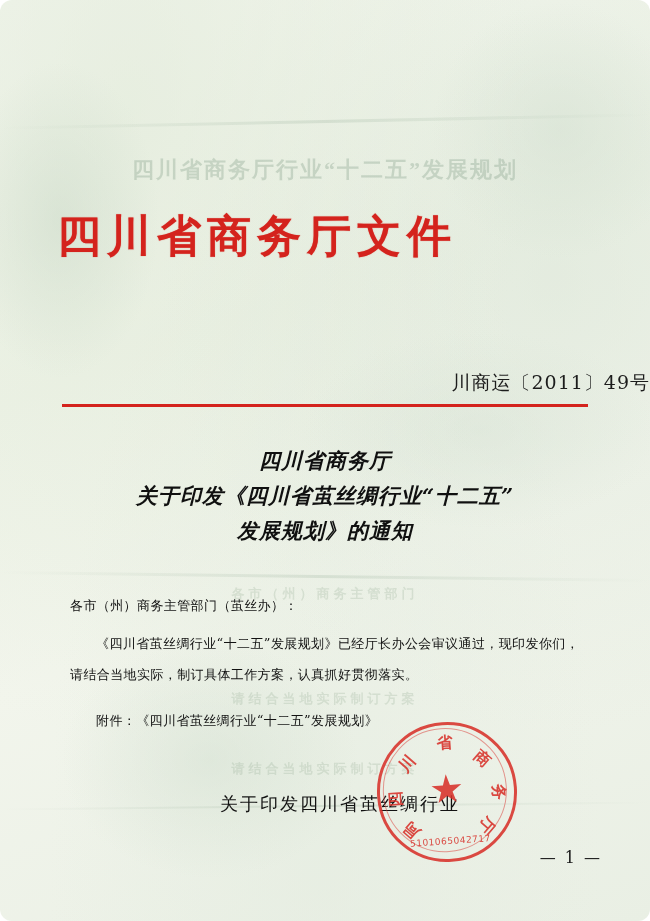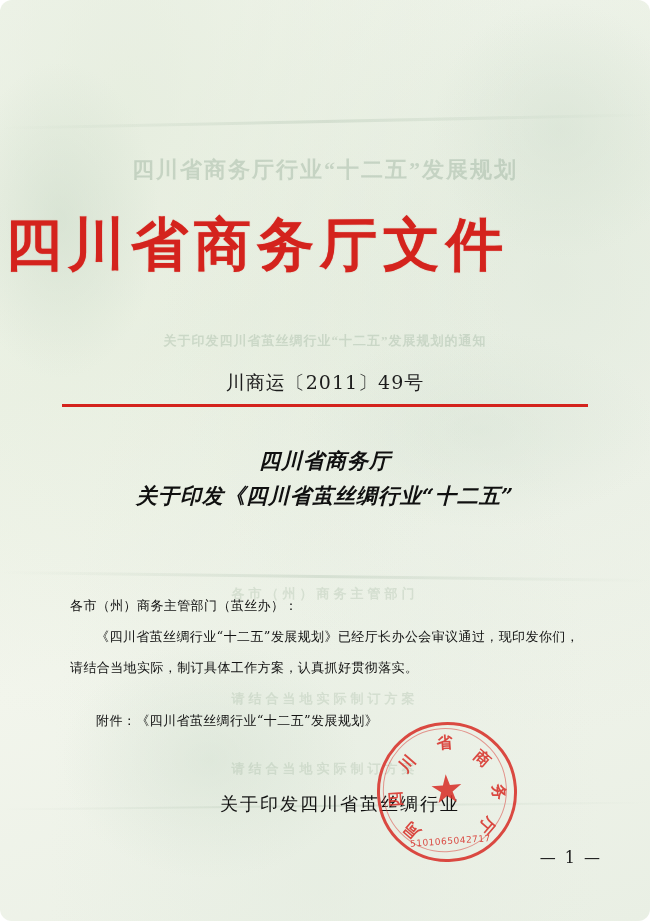--- a/index.html
+++ b/index.html
@@ -79,31 +79,31 @@
   
   .doc-header {
     position: absolute;
     top: 207px;
     left: 0;
     width: 514px;
     text-align: center;
     color: #d4231d;
     font-family: "DejaVu Serif", "Liberation Serif", serif;
     font-weight: bold;
-    font-size: 57px;
+    font-size: 44px;
     letter-spacing: 6px;
     text-shadow: 0 0 1px rgba(212,35,29,0.6);
   }
 
   .doc-number {
     position: absolute;
     top: 370px;
     left: 0;
     width: 650px;
-    text-align: center;
+    text-align: right;
     color: #1c1c1c;
     font-size: 19px;
     letter-spacing: 1px;
     font-family: "DejaVu Serif", "Liberation Serif", serif;
   }
 
   .red-rule {
     position: absolute;
     top: 404px;
     left: 62px;
@@ -132,21 +132,21 @@
     position: absolute;
     top: 590px;
     left: 70px;
     width: 516px;
     color: #121212;
     font-family: "DejaVu Serif", "Liberation Serif", serif;
     font-size: 13px;
     line-height: 31px;
     letter-spacing: 0.4px;
   }
-  .indent { text-indent: 2em; }
+  .indent { text-indent: 2em; margin-top: 7px; }
 
   .attachment {
     position: absolute;
     top: 705px;
     left: 70px;
     width: 516px;
     color: #121212;
     font-family: "DejaVu Serif", "Liberation Serif", serif;
     font-size: 13px;
     line-height: 31px;
@@ -239,34 +239,34 @@
 
   <div class="blotch b1"></div>
   <div class="blotch b2"></div>
   <div class="blotch b3"></div>
   <div class="blotch b4"></div>
   <div class="crease c1"></div>
   <div class="crease c2"></div>
   <div class="crease c3"></div>
 
   <div class="ghost ghost-title">四川省商务厅行业“十二五”发展规划</div>
-  <div class="ghost ghost-sub">关于印发四川省茧丝绸行业“十二五”发展规划的通知</div>
   <div class="ghost ghost-line" style="top:585px;">各市（州）商务主管部门</div>
   <div class="ghost ghost-line" style="top:690px;">请结合当地实际制订方案</div>
   <div class="ghost ghost-line" style="top:760px;">请结合当地实际制订方案</div>
 
   <div class="doc-header">四川省商务厅文件</div>
 
   <div class="doc-number">川商运〔2011〕49号</div>
 
   <div class="red-rule"></div>
 
   <div class="title-block">
     <div>四川省商务厅</div>
     <div>关于印发《四川省茧丝绸行业“十二五”</div>
+    <div>发展规划》的通知</div>
   </div>
 
   <div class="body-block">
     <div>各市（州）商务主管部门（茧丝办）：</div>
     <div class="indent">《四川省茧丝绸行业“十二五”发展规划》已经厅长办公会审议通过，现印发你们，请结合当地实际，制订具体工作方案，认真抓好贯彻落实。</div>
   </div>
 
   <div class="attachment">附件：《四川省茧丝绸行业“十二五”发展规划》</div>
 
   <div class="date-line">关于印发四川省茧丝绸行业</div>

